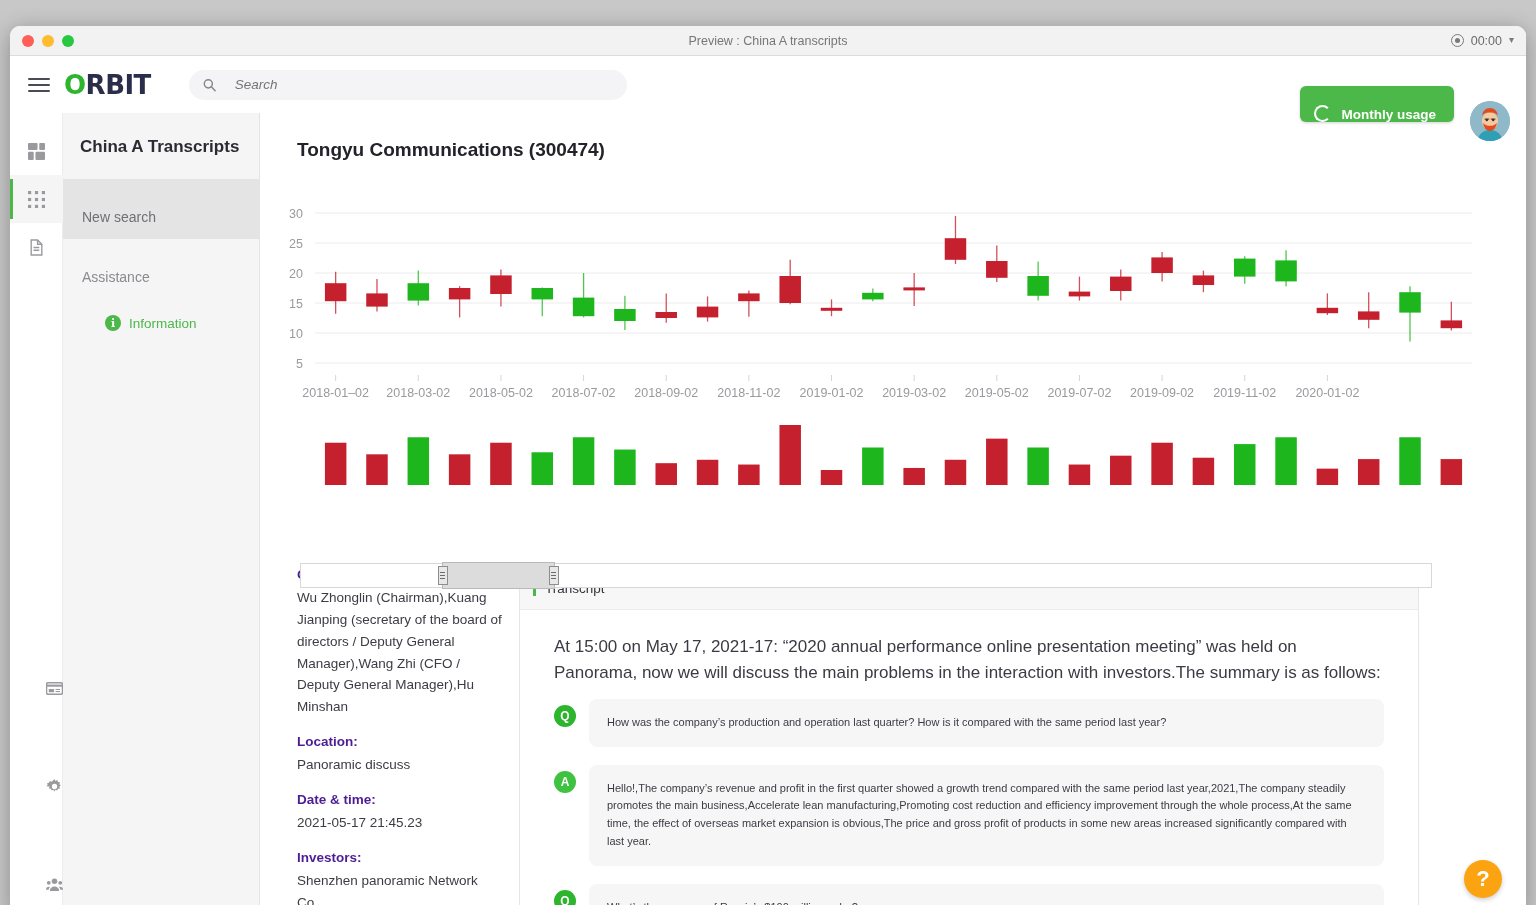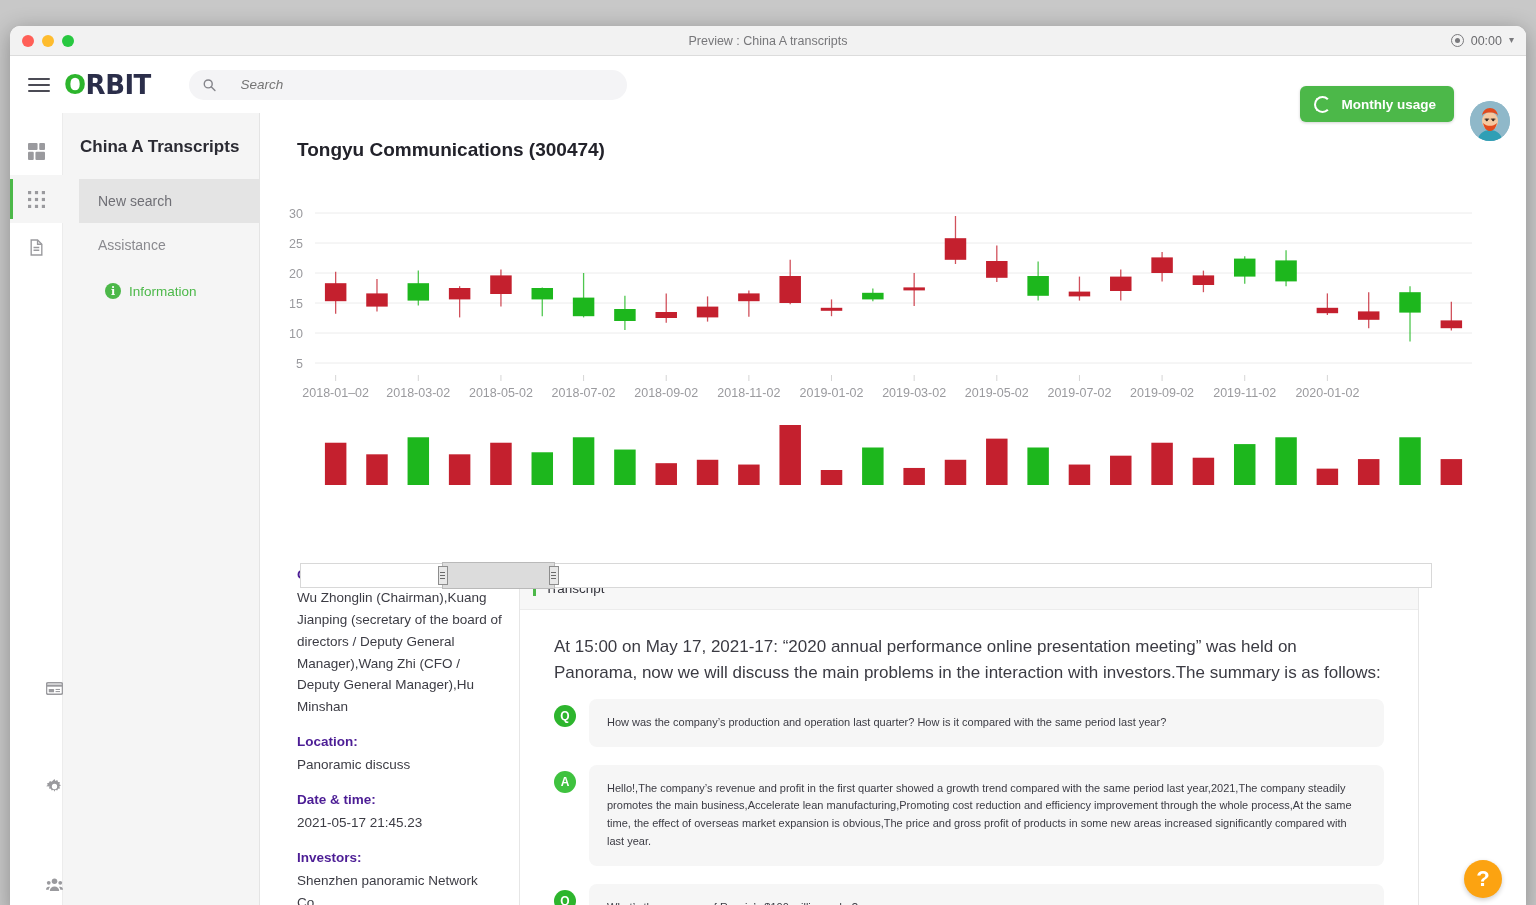--- a/index.html
+++ b/index.html
@@ -55,33 +55,33 @@
   }
   .hamburger { margin-left: 18px; width: 22px; cursor: pointer; }
   .hamburger span { display: block; height: 2px; background: #4b4b55; margin: 4px 0; border-radius: 1px; }
   .logo { margin-left: 14px; font-size: 26px; font-weight: 800; letter-spacing: -0.5px;
     font-family: "DejaVu Sans", sans-serif; }
   .logo .o { color: #2db52d; }
   .logo .rbit { color: #2b2e4a; }
   .searchbox {
     margin-left: 38px; width: 438px; height: 30px;
     background: #f4f4f6; border-radius: 16px;
-    display: flex; align-items: center; padding: 0 14px; gap: 25px;
+    display: flex; align-items: center; padding: 0 14px; gap: 19px;
   }
   .searchbox input {
     border: none; background: transparent; outline: none;
     font-size: 13.5px; font-style: italic; color: #8b8b90;
     font-family: "Liberation Sans", sans-serif; width: 100%;
   }
   .monthly-btn {
     position: absolute; right: 72px; top: 30px;
     height: 36px; padding: 0 18px 0 14px;
     background: #4cb849; color: #fff;
     border: none; border-radius: 6px;
-    display: flex; align-items: center; gap: 10px;
+    display: flex; align-items: flex-end; gap: 10px;
     font-size: 13.5px; font-weight: bold; cursor: pointer;
     box-shadow: 0 1px 3px rgba(0,0,0,.18);
   }
   .spinner {
     width: 17px; height: 17px; border-radius: 50%;
     border: 2.4px solid #fff; border-right-color: transparent;
     display: block;
   }
   .avatar {
     position: absolute; right: 16px; top: 45px;
@@ -114,21 +114,21 @@
     width: 197px; flex: 0 0 197px;
     background: #f5f5f5;
     border-right: 1px solid #e4e4e4;
     display: flex; flex-direction: column;
   }
   .side-title {
     font-size: 17px; font-weight: bold; color: #2b2b33;
     padding: 24px 0 22px 17px;
   }
   .side-item {
-    padding: 14px 0 14px 19px; font-size: 14px; color: #8a8a8f; cursor: pointer; margin-left: 16px;
+    padding: 30px 0 14px 19px; font-size: 14px; color: #8a8a8f; cursor: pointer;
   }
   .side-item.active { background: #e4e4e4; color: #6f6f75; }
   .side-info {
     margin: 16px 0 0 42px; display: flex; align-items: center; gap: 8px;
     font-size: 13.5px; color: #4cb849; cursor: pointer;
   }
   .info-badge {
     width: 16px; height: 16px; border-radius: 50%; background: #4cb849;
     color: #fff; font-size: 11px; font-weight: bold;
     display: flex; align-items: center; justify-content: center;

